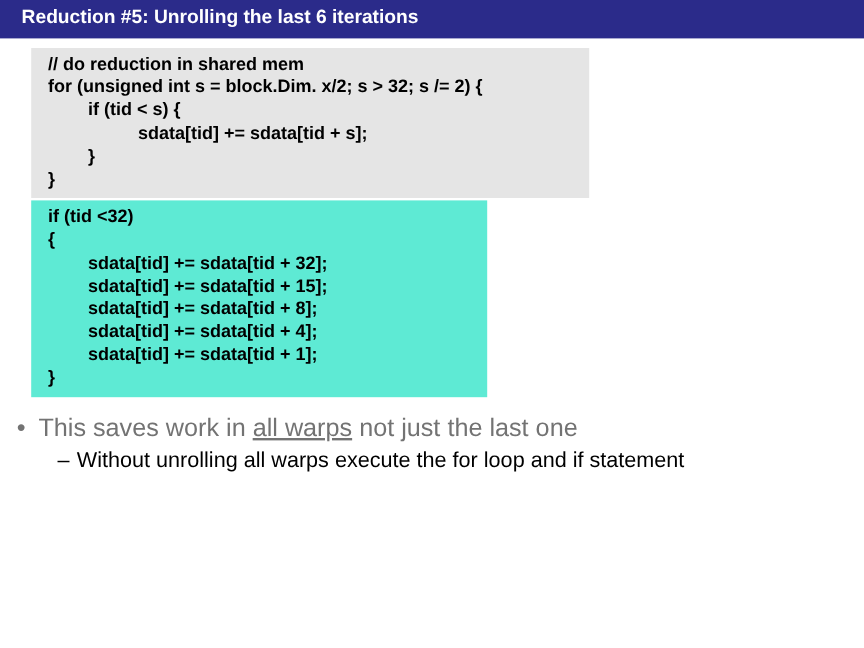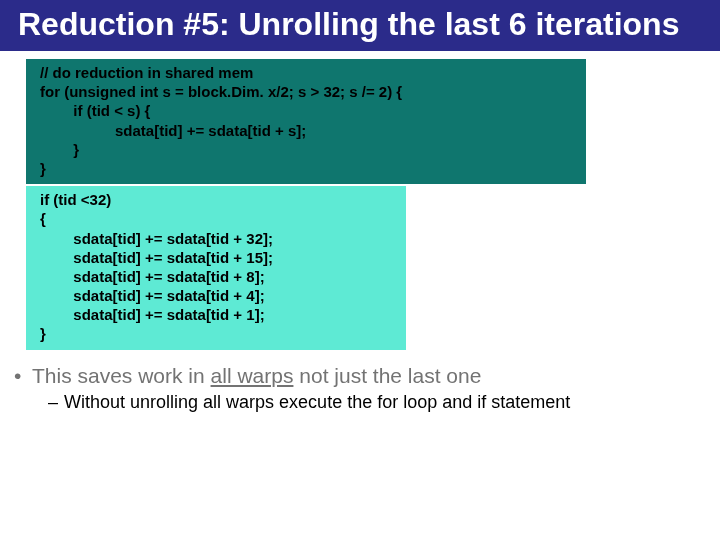--- a/index.html
+++ b/index.html
@@ -6,40 +6,40 @@
   body {
     width: 720px;
     height: 540px;
     background: #ffffff;
     font-family: Arial, Helvetica, sans-serif;
     overflow: hidden;
   }
   .title-bar {
     background: #2b2b8a;
     color: #ffffff;
-    font-size: 32px;
+    font-size: 16px;
     font-weight: bold;
     padding: 6px 18px 8px 18px;
     font-family: Arial, sans-serif;
   }
   .content {
     padding: 6px 0 0 0;
   }
   .code-panel {
     margin: 2px 0 2px 26px;
     padding: 4px 14px 6px 14px;
     font-family: Arial, sans-serif;
     font-size: 15px;
     font-weight: bold;
     color: #000;
     line-height: 1.28;
   }
   .panel-blue {
-    background: #0f766e;
-    width: 560px;
+    background: #e5e5e5;
+    width: 465px;
   }
   .panel-yellow {
     background: #5eead4;
     width: 380px;
   }
   .code-line { white-space: pre; }
   .bullets {
     margin: 14px 0 0 14px;
     font-family: Arial, sans-serif;
   }

